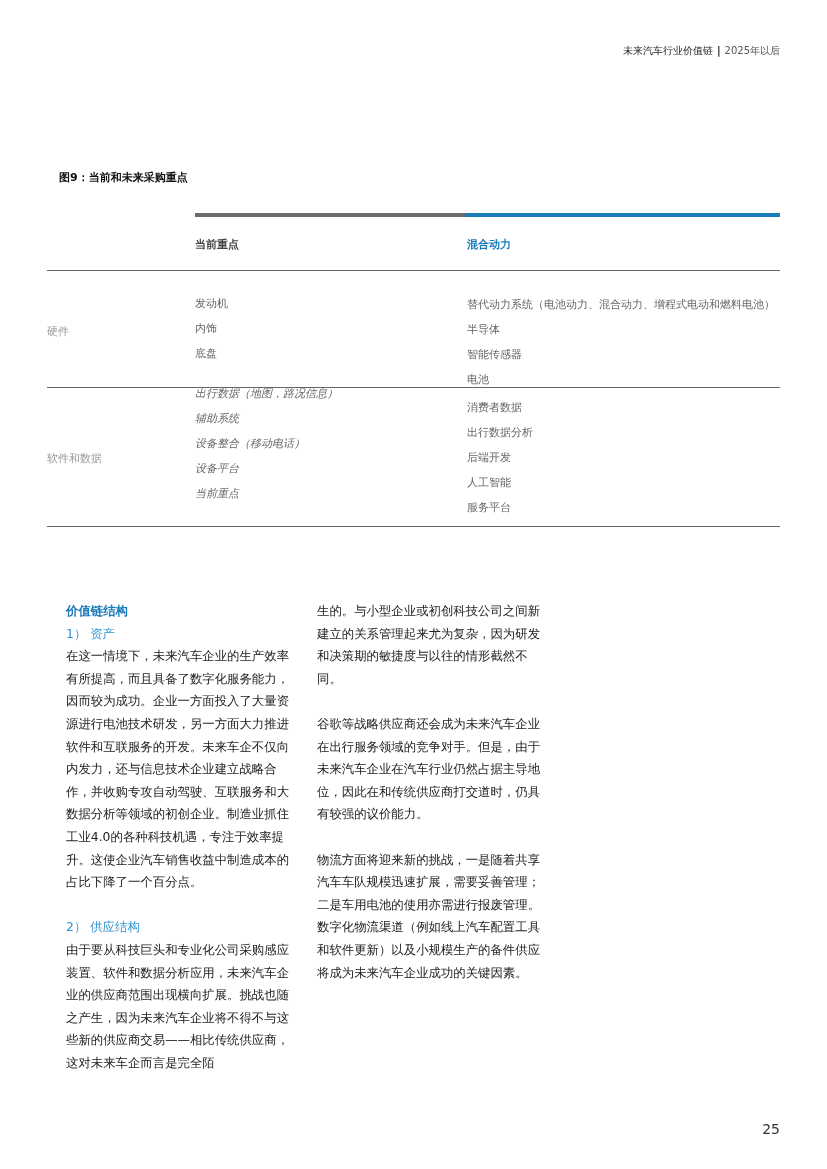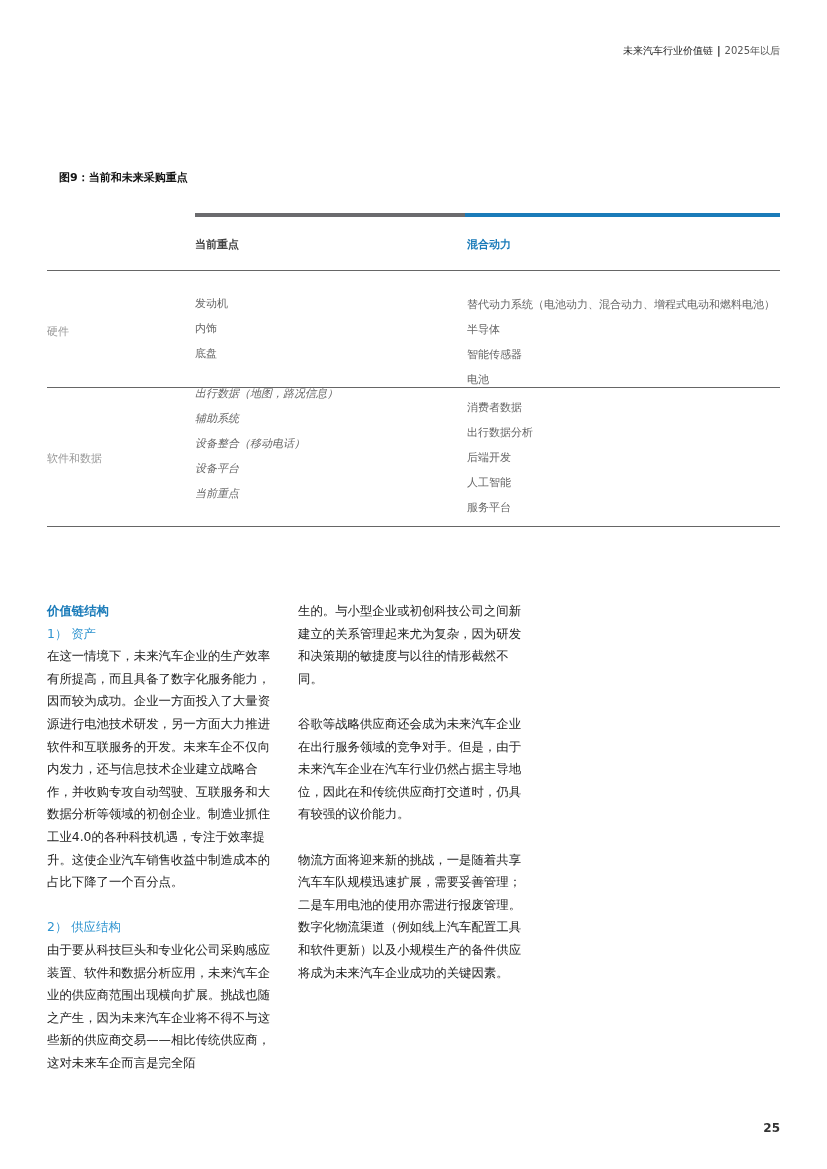--- a/index.html
+++ b/index.html
@@ -24,29 +24,29 @@
     }
     .col-head.current { left: 195px; color: #444; }
     .col-head.future { left: 467px; color: #1a7bb9; }
     .rule { position: absolute; left: 47px; width: 733px; height: 1px; background: #666; }
     .row-label {
       position: absolute; left: 47px; font-size: 11px; color: #999;
     }
     .cell-list { position: absolute; font-size: 11px; color: #666; }
     .cell-list div { height: 25px; line-height: 14px; white-space: nowrap; }
     .body-col {
-      position: absolute; top: 600px; width: 232px; font-size: 12.4px; line-height: 22.6px; color: #222;
+      position: absolute; top: 600px; width: 232px; font-size: 12.4px; line-height: 22.6px; color: #222; margin-left: 19px;
     }
     .body-col.left { left: 47px; }
     .body-col.mid { left: 298px; }
     .body-col p { margin: 0; }
     .body-col .gap { height: 22.6px; }
     .section-title { color: #1a7bb9; font-weight: bold; }
     .sub-title { color: #2f94d0; }
-    .page-num { position: absolute; right: 47px; top: 1121px; font-size: 12px; color: #333; font-weight: bold; }
+    .page-num { position: absolute; right: 47px; top: 1121px; font-size: 14px; color: #333; }
   </style>
 </head>
 <body>
 
 <div class="header">
   <span class="title">未来汽车行业价值链</span><span class="sep">|</span><span class="sub">2025年以后</span>
 </div>
 
 <div class="fig-title">图9：当前和未来采购重点</div>
 

